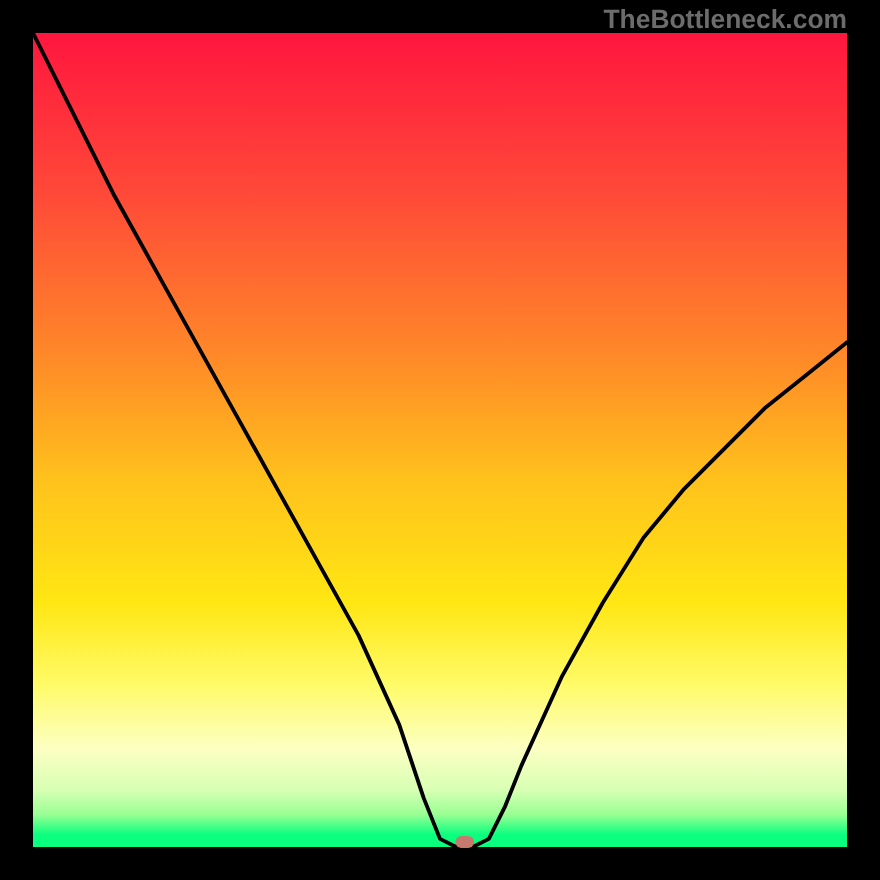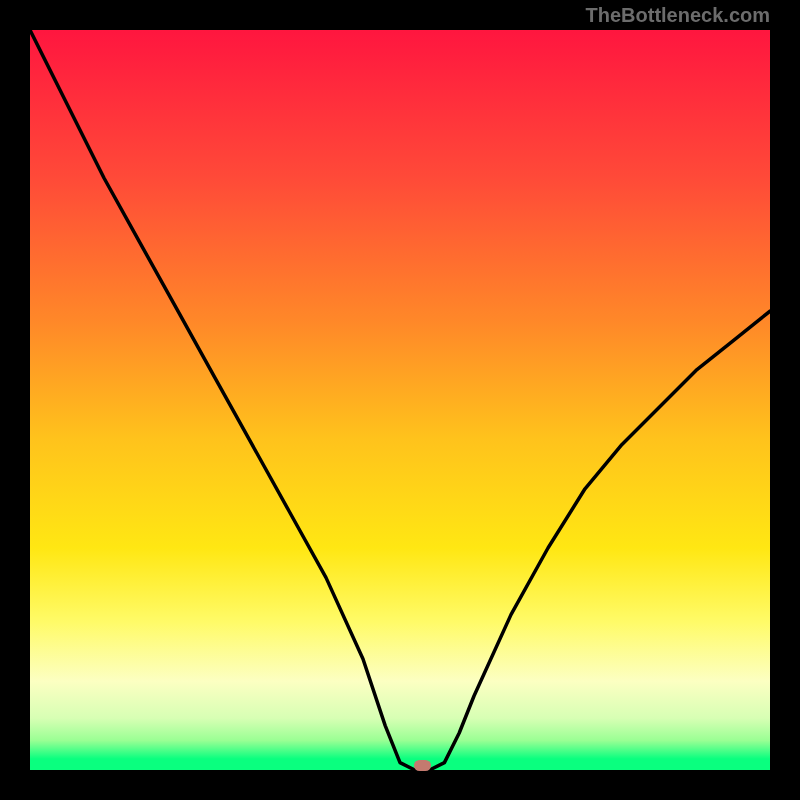--- a/index.html
+++ b/index.html
@@ -56,21 +56,21 @@
     width: 17px;
     height: 11px;
     border-radius: 6px;
     background: #c47a6f;
   }
   .attribution {
     position: absolute;
     top: 4px;
     right: 30px;
     font-family: Arial, Helvetica, sans-serif;
-    font-size: 20px;
+    font-size: 24px;
     font-weight: 600;
     color: #6c6c6c;
     margin-left: 38px;
   }
 </style>
 </head>
 <body>
 
 <div class="chart-container">
 

